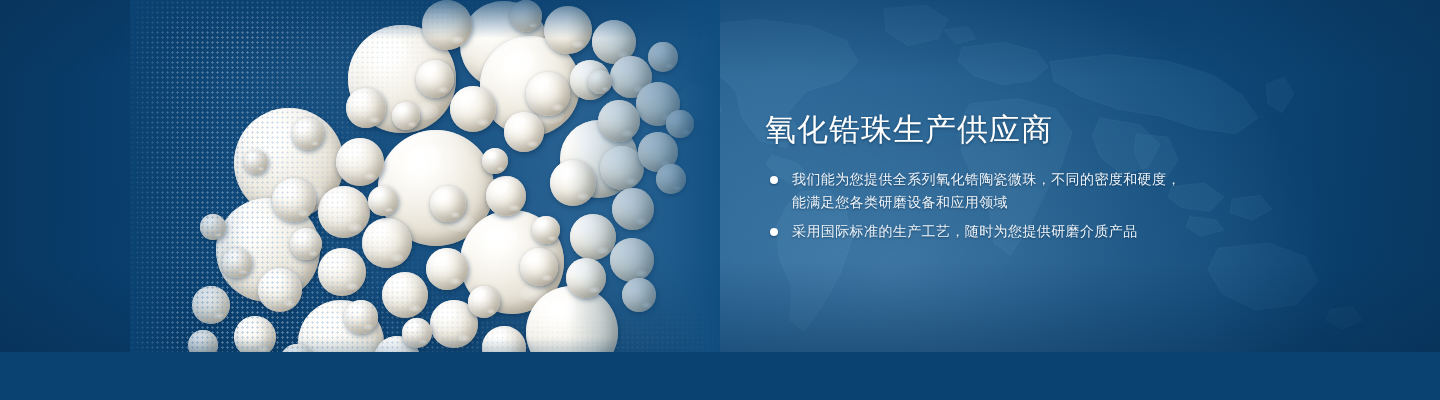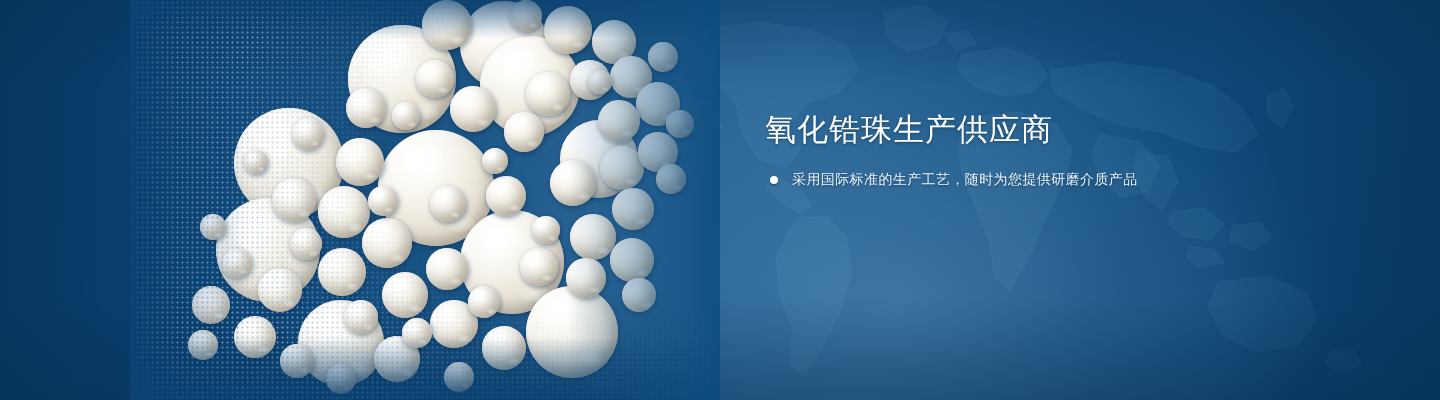--- a/index.html
+++ b/index.html
@@ -5,21 +5,21 @@
   * { margin:0; padding:0; box-sizing:border-box; }
   html, body {
     width:1440px; height:400px;
     overflow:hidden;
     font-family:"Liberation Sans", sans-serif;
     background:#0a4272;
   }
 
   #banner {
     position:relative;
-    width:1440px; height:400px;
+    width:1440px; height:352px;
     overflow:hidden;
     background:#0a4272;
   }
 
   
   .bg-base {
     position:absolute; inset:0;
     background:
       radial-gradient(ellipse 620px 420px at 62% 78%, rgba(92,146,186,0.55) 0%, rgba(92,146,186,0.22) 42%, rgba(92,146,186,0) 72%),
       radial-gradient(ellipse 760px 520px at 44% 30%, rgba(70,124,168,0.40) 0%, rgba(70,124,168,0) 70%),
@@ -260,20 +260,25 @@
     <div class="halftone"></div>
     <div class="photo-fade"></div>
   </div>
 
   <div class="content">
 
     <div class="headline">氧化锆珠生产供应商</div>
 
     <div class="bullets">
 
+      <div class="bullet">
+        <span class="dot"></span>
+        <span class="line">我们能为您提供全系列氧化锆陶瓷微珠，不同的密度和硬度，</span>
+        <span class="line">能满足您各类研磨设备和应用领域</span>
+      </div>
 
 
       <div class="bullet">
         <span class="dot"></span>
         <span class="line">采用国际标准的生产工艺，随时为您提供研磨介质产品</span>
       </div>
 
     </div>
   </div>
 

